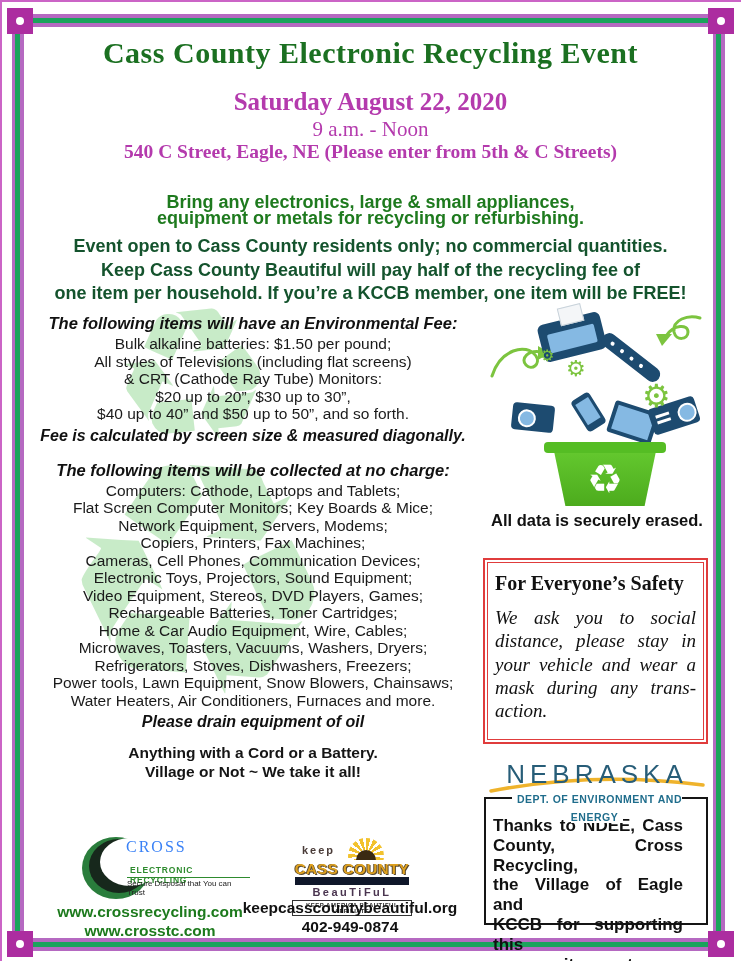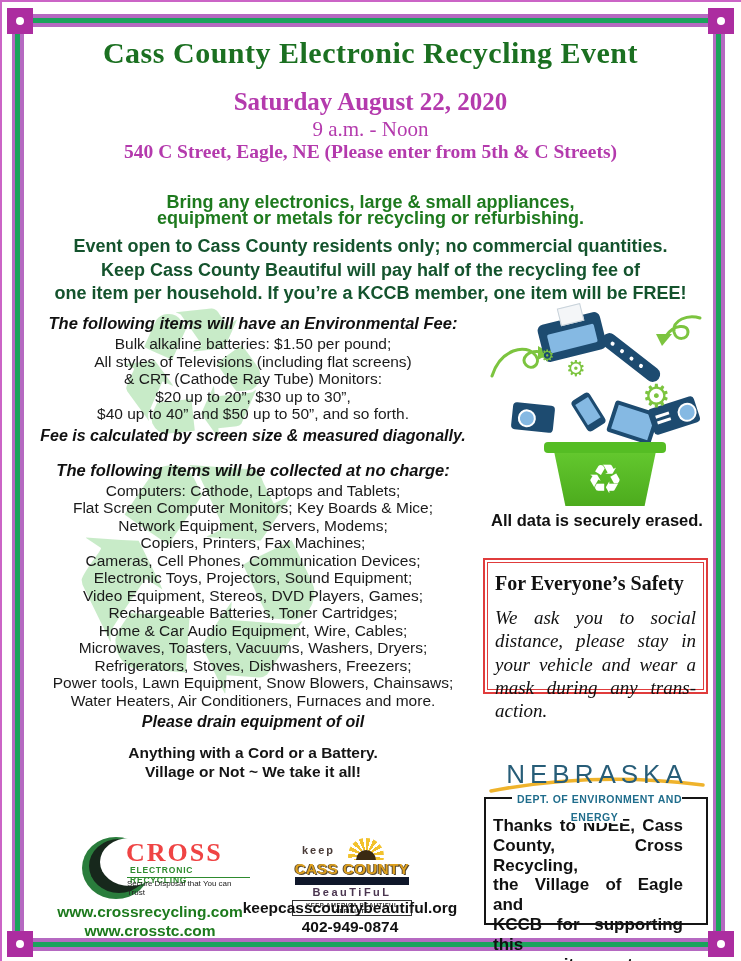--- a/index.html
+++ b/index.html
@@ -35,21 +35,21 @@
   .note{font-weight:bold;font-style:italic;font-size:16px;color:#111;margin-top:4px;}
   .gap{height:16px;}
   .tagline{position:absolute;left:22px;top:744px;width:462px;text-align:center;z-index:2;
      font-weight:bold;font-size:15.5px;line-height:18.5px;color:#151515;}
   .donate{position:absolute;left:22px;top:795px;width:462px;text-align:center;z-index:2;
      font-weight:bold;font-size:14.5px;line-height:17px;color:#151515;}
   .wm{position:absolute;color:rgba(125,207,125,.42);z-index:0;line-height:1;user-select:none;}
   
   .crosslogo{position:absolute;left:80px;top:836px;width:170px;height:64px;z-index:2;}
   .cross-name{position:absolute;left:46px;top:2px;font-family:"Liberation Serif",serif;
-     font-weight:bold;font-size:26px;letter-spacing:2px;color:#ef4444;}
+     font-weight:normal;font-size:16px;letter-spacing:2px;color:#3b82f6;}
   .cross-sub{position:absolute;left:50px;top:29px;font-size:8.5px;font-weight:bold;
      letter-spacing:.8px;color:#2e8b2e;}
   .cross-tag{position:absolute;left:47px;top:41px;font-size:8px;color:#222;
      border-top:1px solid #2e8b2e;padding-top:1px;}
   .cross-urls{position:absolute;left:35px;top:902px;width:230px;text-align:center;z-index:2;
      font-weight:bold;font-size:15.5px;line-height:19px;color:#1d7a1d;}
   
   .kccb{position:absolute;left:288px;top:838px;width:128px;height:62px;z-index:2;text-align:center;}
   .kccb-row1{position:relative;height:22px;}
   .kccb-keep{position:absolute;left:14px;top:6px;font-weight:bold;font-size:11px;
@@ -73,21 +73,21 @@
   .bin-rim{position:absolute;left:52px;top:130px;width:122px;height:11px;background:#55bd24;
      border-radius:4px;z-index:3;}
   .bin-body{position:absolute;left:58px;top:141px;width:110px;height:53px;z-index:3;
      background:linear-gradient(#63c72e,#4cab1d);
      clip-path:polygon(4% 0,96% 0,86% 100%,14% 100%);}
   .bin-sym{position:absolute;left:58px;top:141px;width:110px;height:53px;z-index:4;color:#fff;
      font-size:40px;line-height:52px;text-align:center;}
   .gear{position:absolute;color:#7cc43f;line-height:1;z-index:1;}
   .erased{position:absolute;left:482px;top:511px;width:230px;text-align:center;z-index:2;
      font-weight:bold;font-size:16.5px;color:#111;}
-  .safety{position:absolute;left:483px;top:558px;width:225px;height:136px;
+  .safety{position:absolute;left:483px;top:558px;width:225px;height:186px;
      border:2px solid #e03c3c;z-index:2;background:#fff;box-sizing:border-box;}
   .safety-in{position:absolute;left:2px;top:2px;right:2px;bottom:2px;border:1px solid #e03c3c;
      padding:9px 7px 0 7px;font-family:"Liberation Serif",serif;color:#111;box-sizing:border-box;}
   .safety-h{font-weight:bold;font-size:20px;margin-bottom:11px;}
   .sline{font-size:19px;line-height:23.3px;font-style:italic;}
   .jline{text-align:justify;text-align-last:justify;}
   .nebraska{position:absolute;left:487px;top:760px;width:220px;text-align:center;z-index:3;}
   .neb-word{font-size:26px;letter-spacing:5px;color:#275d78;line-height:28px;}
   .neb-swoosh{position:absolute;left:2px;top:15px;z-index:-1;}
   .dept{position:absolute;left:487px;top:789px;width:220px;text-align:center;z-index:4;}

